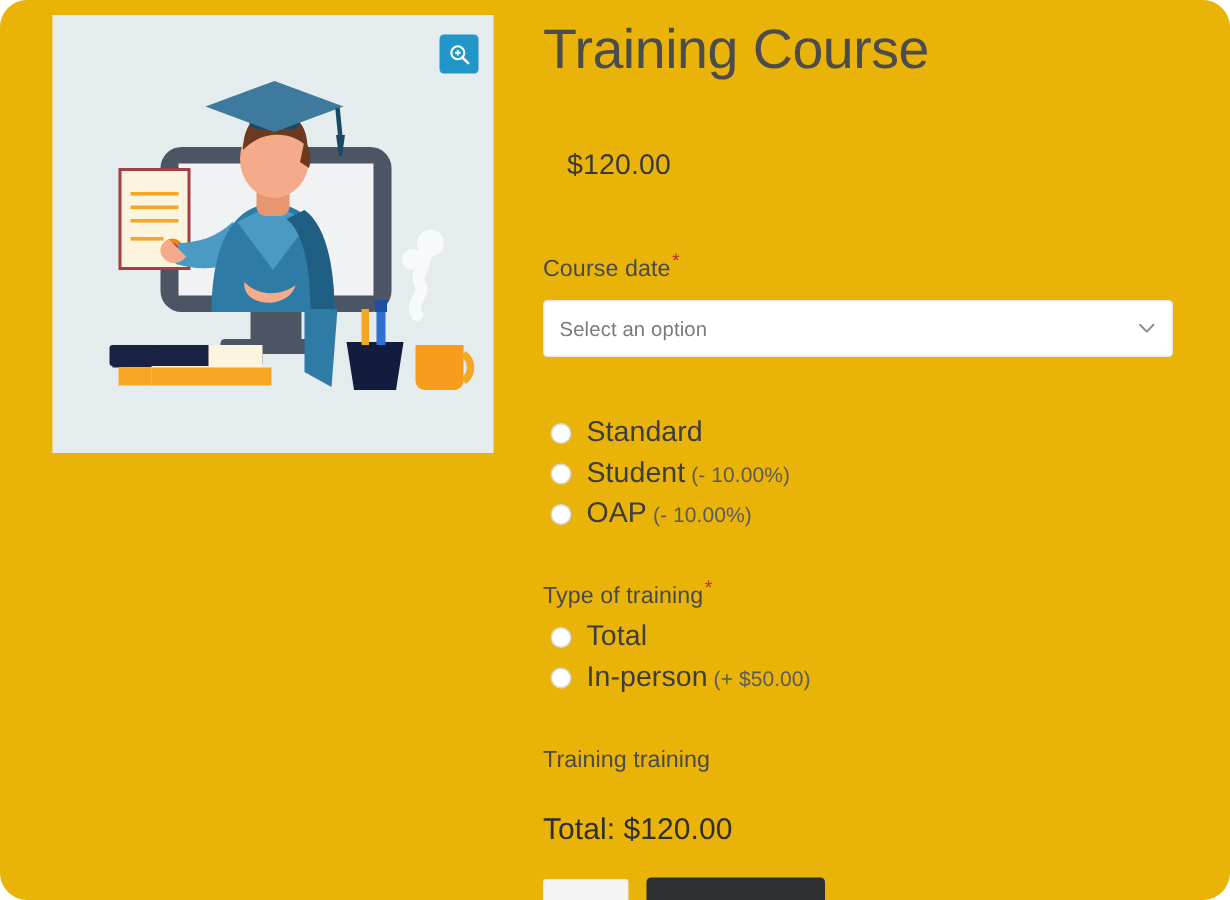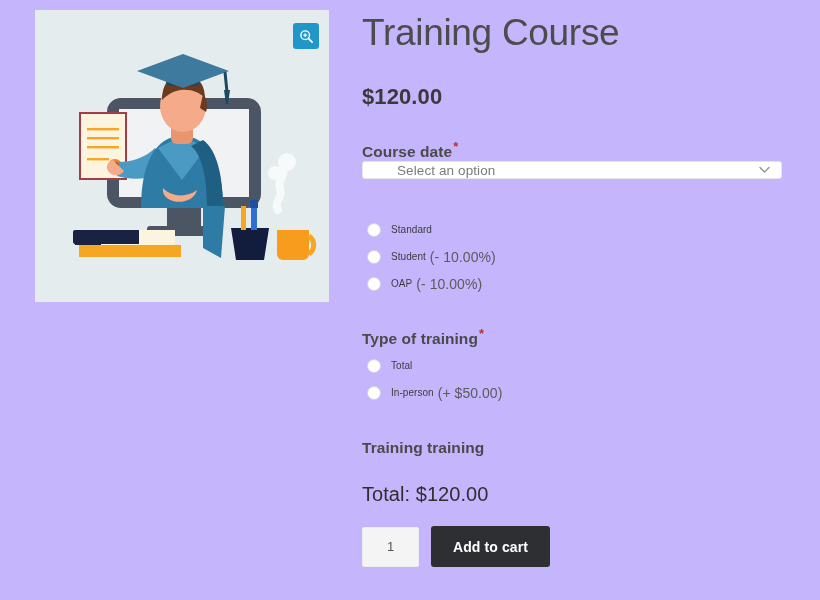--- a/index.html
+++ b/index.html
@@ -6,21 +6,22 @@
   html, body {
     margin: 0; padding: 0;
     width: 820px; height: 600px;
     background: #ffffff;
     font-family: "Liberation Sans", sans-serif;
     overflow: hidden;
   }
   .page {
     position: relative;
     width: 820px; height: 600px;
-    background: #c4b5fd;
+    background: #eab308;
+    border-radius: 18px;
   }
 
   
   .gallery {
     position: absolute;
     left: 35px; top: 10px;
     width: 294px; height: 292px;
     background: #e4eced;
     overflow: hidden;
   }
@@ -46,53 +47,53 @@
   .product-title {
     margin: 0;
     padding-top: 10px;
     font-size: 37px;
     font-weight: 300;
     letter-spacing: -0.3px;
     color: #4c4c4c;
     line-height: 1.25;
   }
   .product-price {
-    margin: 0;
+    margin: 16px;
     padding-top: 28px;
-    font-size: 22px;
-    font-weight: 700;
+    font-size: 19px;
+    font-weight: 400;
     color: #3a3a3a;
     letter-spacing: 0.1px;
   }
 
   .field { padding-top: 33px; }
   .field-label {
     font-size: 15.5px;
     color: #4a4a4a;
-    font-weight: 700;
+    font-weight: 400;
     letter-spacing: 0.05px;
     display: block;
   }
   .req {
     color: #b8322c;
     font-size: 13px;
     vertical-align: super;
     line-height: 0;
     margin-left: 1px;
   }
 
   .select-wrap {
     position: relative;
-    width: 420px; height: 18px;
+    margin-top: 11px;
+    width: 420px; height: 38px;
     border: 1px solid #e7e7e7;
     border-radius: 3px;
     background: #ffffff;
     display: flex; align-items: center;
     cursor: pointer;
-    padding-left: 24px;
   }
   .select-wrap .sel-text {
     font-size: 13.5px;
     color: #7b7b7b;
     padding-left: 10px;
     letter-spacing: 0.1px;
   }
   .chev {
     position: absolute; right: 11px; top: 50%;
     transform: translateY(-50%);
@@ -118,21 +119,21 @@
   .checkbox {
     width: 14px; height: 14px;
     border: 1px solid #d6d6d6;
     border-radius: 2px;
     background: #fff;
     flex: none;
     margin-right: 10px;
     margin-left: 5px;
   }
   .opt-label {
-    font-size: 10px;
+    font-size: 19px;
     color: #3d3d3d;
     letter-spacing: 0.05px;
   }
   .opt-extra {
     font-size: 14px;
     color: #5b5b5b;
     margin-left: 4px;
     letter-spacing: 0.05px;
   }
 

